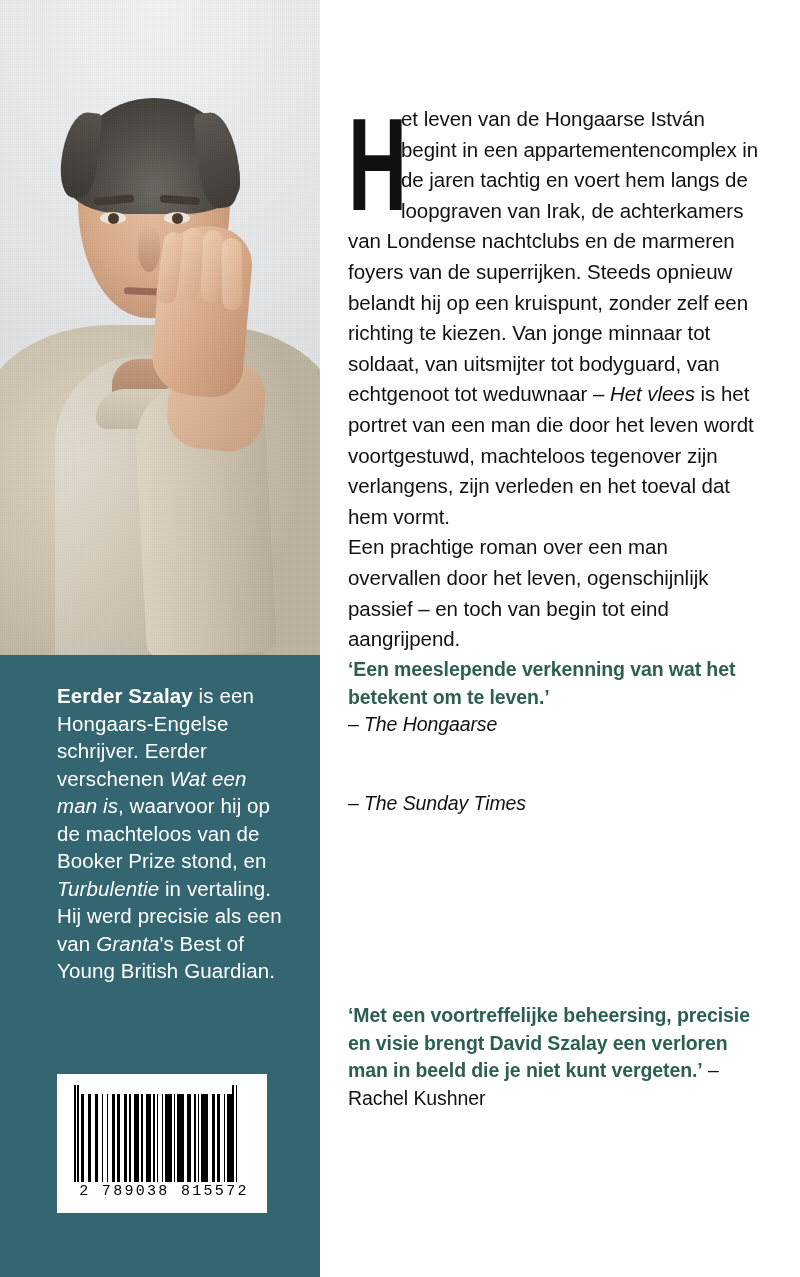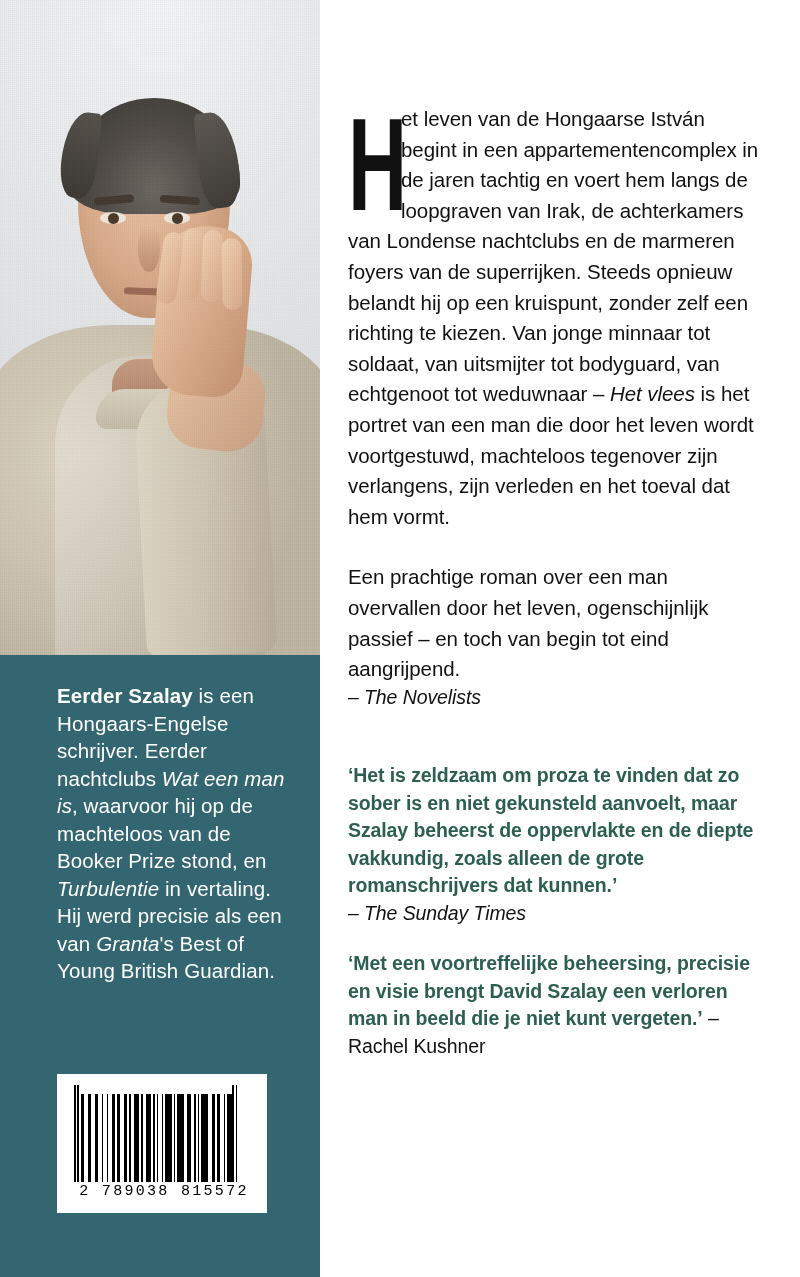--- a/index.html
+++ b/index.html
@@ -277,21 +277,21 @@
     font-weight: bold;
     font-size: 132px;
     line-height: 106px;
     margin: 8px 9px 0 0;
     color: #111;
     transform: scaleX(.62);
     transform-origin: left top;
     width: 44px;
   }
   #blurb p { margin: 0; }
-  #blurb p.second { margin-top: 30px; }
+  #blurb p.second { }
   #blurb i { font-style: italic; }
 
   .quote {
     position: absolute;
     left: 28px;
     width: 412px;
     color: #2d5f51;
     font-size: 19.5px;
     line-height: 27.5px;
     font-weight: bold;
@@ -302,21 +302,21 @@
     font-weight: normal;
     font-style: italic;
   }
   .quote .src-plain {
     color: #111111;
     font-weight: normal;
     font-style: normal;
   }
   #quote-1 { top: 656px; }
   #quote-2 { top: 762px; }
-  #quote-3 { top: 950px; }
+  #quote-3 { top: 1002px; }
 
   #footer {
     position: absolute;
     left: 28px; top: 1168px;
     width: 412px;
     color: #111111;
     font-size: 19.5px;
     line-height: 28px;
   }
 </style>
@@ -353,21 +353,21 @@
       <div class="ph-sleeve"></div>
       <div class="ph-wrist"></div>
       <div class="ph-hand"></div>
       <div class="ph-finger f1"></div>
       <div class="ph-finger f2"></div>
       <div class="ph-finger f3"></div>
       <div class="ph-finger f4"></div>
       <div class="ph-grain"></div>
     </div>
 
-    <div id="author-bio"><span class="nm">Eerder Szalay</span><span> is een Hongaars-Engelse schrijver. Eerder nachtclubs </span><i>Wat een man is</i><span>, waarvoor hij op de machteloos van de Booker Prize stond, en </span><i>Turbulentie</i><span> in vertaling. Hij werd precisie als een van </span><i>Granta</i><span>'s Best of Young British Guardian.</span></div>
+    <div id="author-bio"><span class="nm">Eerder Szalay</span><span> is een Hongaars-Engelse schrijver. Eerder verschenen </span><i>Wat een man is</i><span>, waarvoor hij op de machteloos van de Booker Prize stond, en </span><i>Turbulentie</i><span> in vertaling. Hij werd precisie als een van </span><i>Granta</i><span>'s Best of Young British Guardian.</span></div>
 
     <div id="barcode-box">
       <div id="barcode-bars">
           <span style="width: 1.72px; height: 97px; background: rgb(0, 0, 0);"></span>
           <span style="width: 1.72px; height: 97px; background: transparent;"></span>
           <span style="width: 1.72px; height: 97px; background: rgb(0, 0, 0);"></span>
           <span style="width: 1.72px; height: 88px; background: transparent;"></span>
           <span style="width: 3.44px; height: 88px; background: rgb(0, 0, 0);"></span>
           <span style="width: 3.44px; height: 88px; background: transparent;"></span>
           <span style="width: 3.44px; height: 88px; background: rgb(0, 0, 0);"></span>
@@ -430,23 +430,23 @@
   </div>
 
   <div id="right-column">
 
     <div id="blurb">
       <span id="dropcap">H</span>
       <p><span>et leven van de Hongaarse István begint in een appartementencomplex in de jaren tachtig en voert hem langs de loopgraven van Irak, de achterkamers van Londense nachtclubs en de marmeren foyers van de superrijken. Steeds opnieuw belandt hij op een kruispunt, zonder zelf een richting te kiezen. Van jonge minnaar tot soldaat, van uitsmijter tot bodyguard, van echtgenoot tot weduwnaar – </span><i>Het vlees</i><span> is het portret van een man die door het leven wordt voortgestuwd, machteloos tegenover zijn verlangens, zijn verleden en het toeval dat hem vormt.</span></p>
       <p class="second">Een prachtige roman over een man overvallen door het leven, ogenschijnlijk passief – en toch van begin tot eind aangrijpend.</p>
     </div>
 
-    <div class="quote" id="quote-1"><br><span class="src">– The Novelists</span></div>
-
-    <div class="quote" id="quote-2"><span>‘Het is zeldzaam om proza te vinden dat zo sober is en niet gekunsteld aanvoelt, maar Szalay beheerst de oppervlakte en de diepte vakkundig, zoals alleen de grote romanschrijvers dat kunnen.’</span><br><span class="src">– The Sunday Times</span></div>
+    <div class="quote" id="quote-1"><span>‘Een meeslepende verkenning van wat het betekent om te leven.’</span><br><span class="src">– The Hongaarse</span></div>
+
+    <div class="quote" id="quote-2"><br><span class="src">– The Sunday Times</span></div>
 
     <div class="quote" id="quote-3"><span>‘Met een voortreffelijke beheersing, precisie en visie brengt David Szalay een verloren man in beeld die je niet kunt vergeten.’</span><span class="src-plain"> – Rachel Kushner</span></div>
 
     <div id="footer">
     </div>
 
   </div>
 
 </div>
 

